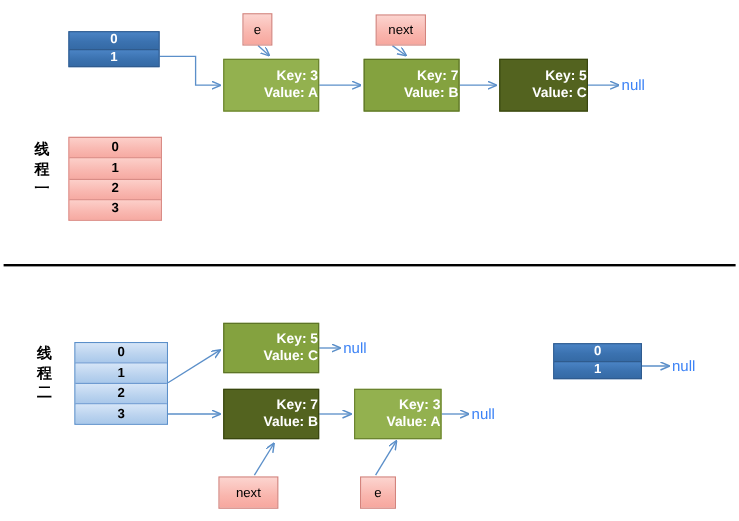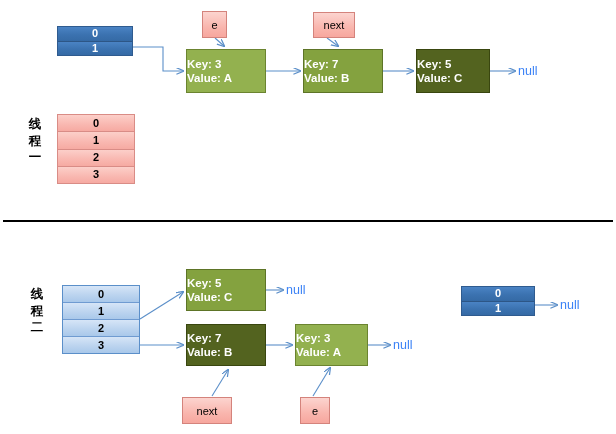--- a/index.html
+++ b/index.html
@@ -76,21 +76,21 @@
     border-bottom: 1px solid #d98c86;
   }
   .arr-pink .cell:last-child { border-bottom: none; }
 
   
   .node {
     position: absolute;
     box-sizing: border-box;
     display: flex;
     flex-direction: column;
-    align-items: flex-start;
+    align-items: flex-end;
     justify-content: center;
     color: #ffffff;
     font-weight: bold;
     font-size: 11.5px;
     line-height: 1.25;
     text-align: center;
   }
   .node span { display: block; white-space: nowrap; }
   .node-green-mid { background: #84a23f; border: 1px solid #5d7427; }
   .node-green-light { background: #93b14f; border: 1px solid #6b8430; }

